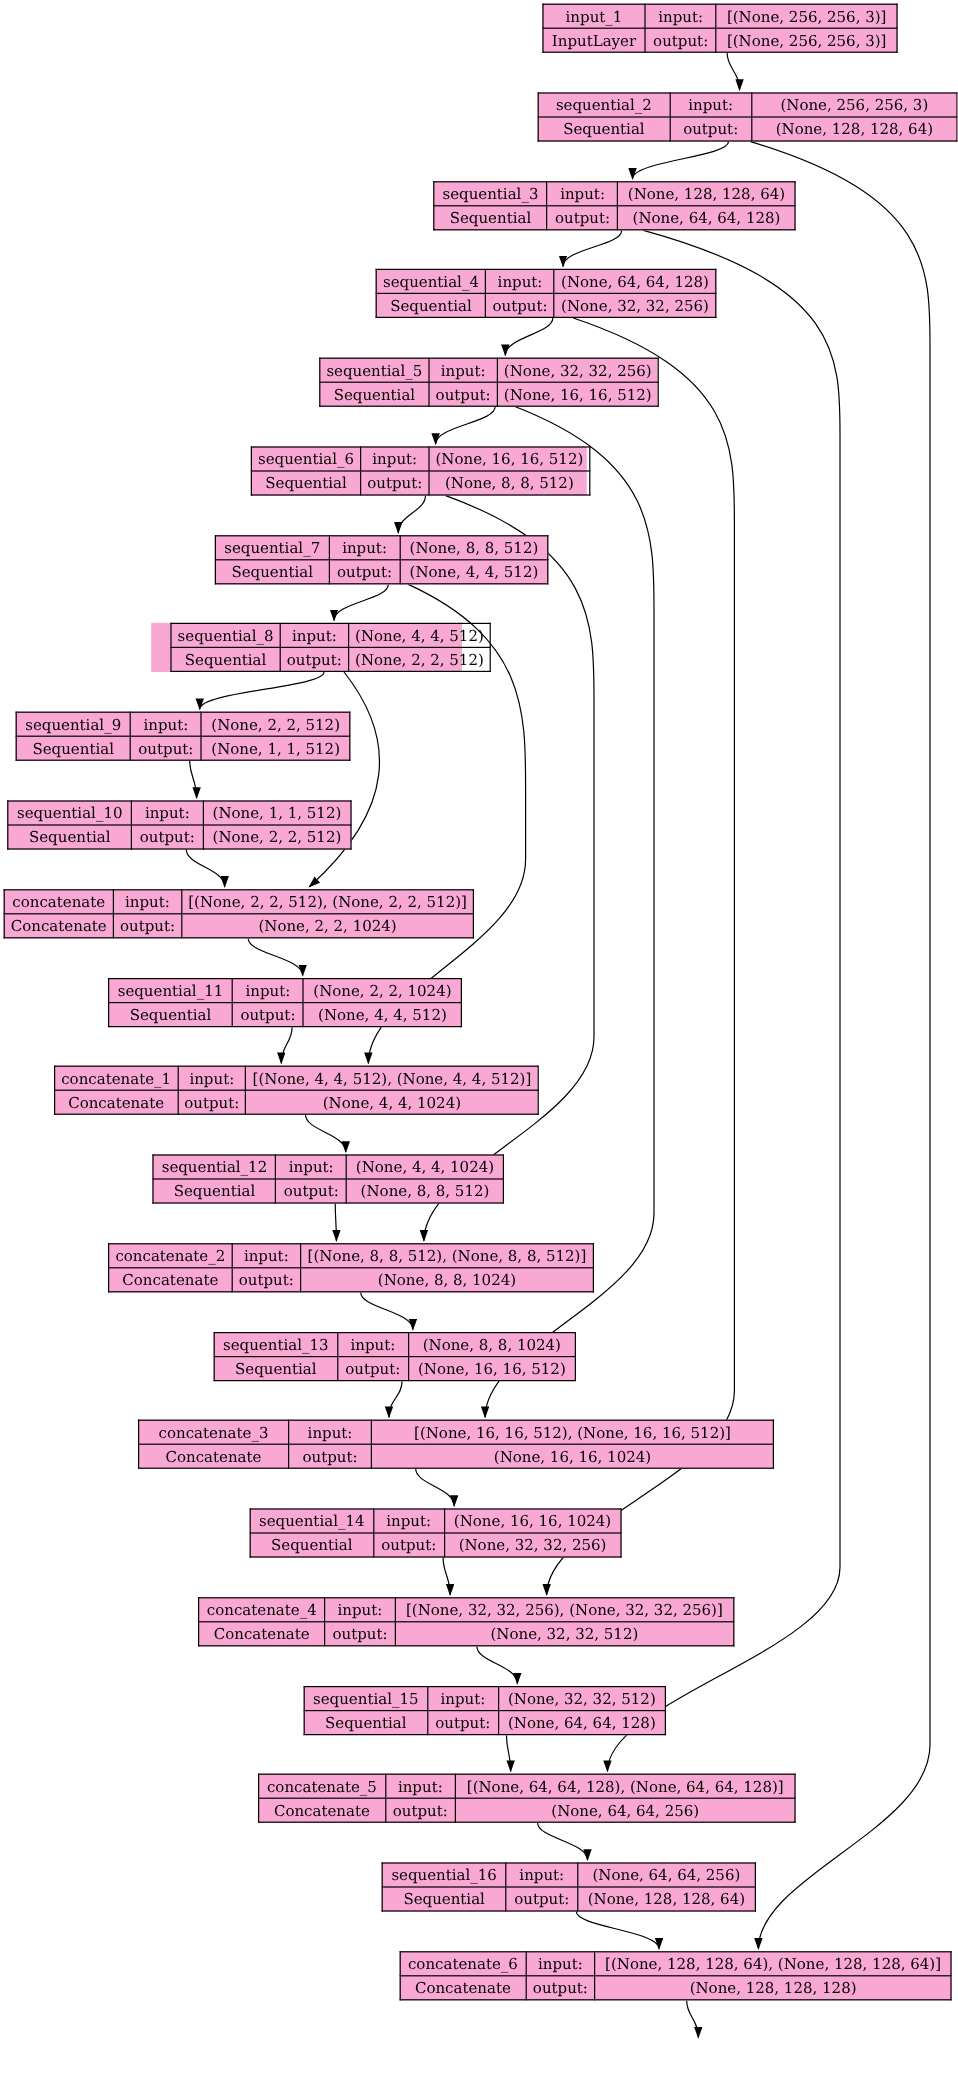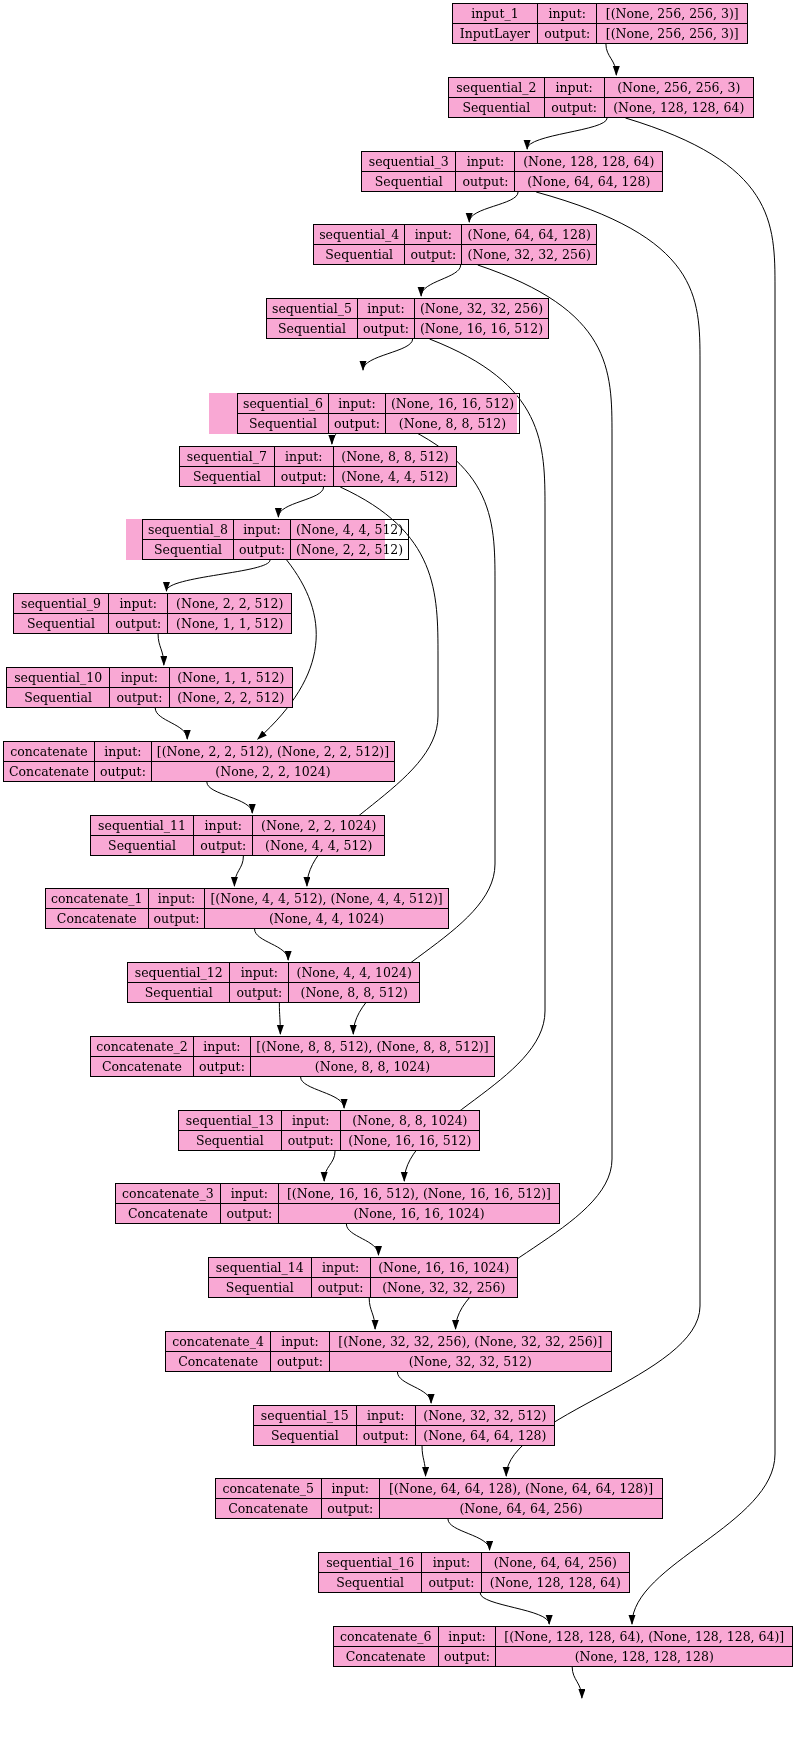--- a/index.html
+++ b/index.html
@@ -67,21 +67,21 @@
           <td>[(None, 256, 256, 3)]</td>
         </tr>
         <tr>
           <td>InputLayer</td>
           <td>output:</td>
           <td>[(None, 256, 256, 3)]</td>
         </tr>
       </tbody>
     </table>
   </div>
-    <div class="node" style="left: 448px; top: 77px; width: 306px;">
+    <div class="node" style="left: 448px; top: 77px; width: 350px;">
     <table class="node-table">
       <tbody>
         <tr>
           <td>sequential_2</td>
           <td>input:</td>
           <td>(None, 256, 256, 3)</td>
         </tr>
         <tr>
           <td>Sequential</td>
           <td>output:</td>
@@ -131,21 +131,21 @@
           <td>(None, 32, 32, 256)</td>
         </tr>
         <tr>
           <td>Sequential</td>
           <td>output:</td>
           <td>(None, 16, 16, 512)</td>
         </tr>
       </tbody>
     </table>
   </div>
-    <div class="node" style="left: 209px; top: 393px; width: 280px; padding-left: 28px;">
+    <div class="node" style="left: 209px; top: 372px; width: 280px;">
     <table class="node-table">
       <tbody>
         <tr>
           <td>sequential_6</td>
           <td>input:</td>
           <td>(None, 16, 16, 512)</td>
         </tr>
         <tr>
           <td>Sequential</td>
           <td>output:</td>
@@ -307,21 +307,21 @@
           <td>(None, 8, 8, 1024)</td>
         </tr>
         <tr>
           <td>Sequential</td>
           <td>output:</td>
           <td>(None, 16, 16, 512)</td>
         </tr>
       </tbody>
     </table>
   </div>
-    <div class="node" style="left: 115px; top: 1183px; width: 445px;">
+    <div class="node" style="left: 115px; top: 1183px; width: 530px;">
     <table class="node-table">
       <tbody>
         <tr>
           <td>concatenate_3</td>
           <td>input:</td>
           <td>[(None, 16, 16, 512), (None, 16, 16, 512)]</td>
         </tr>
         <tr>
           <td>Concatenate</td>
           <td>output:</td>

